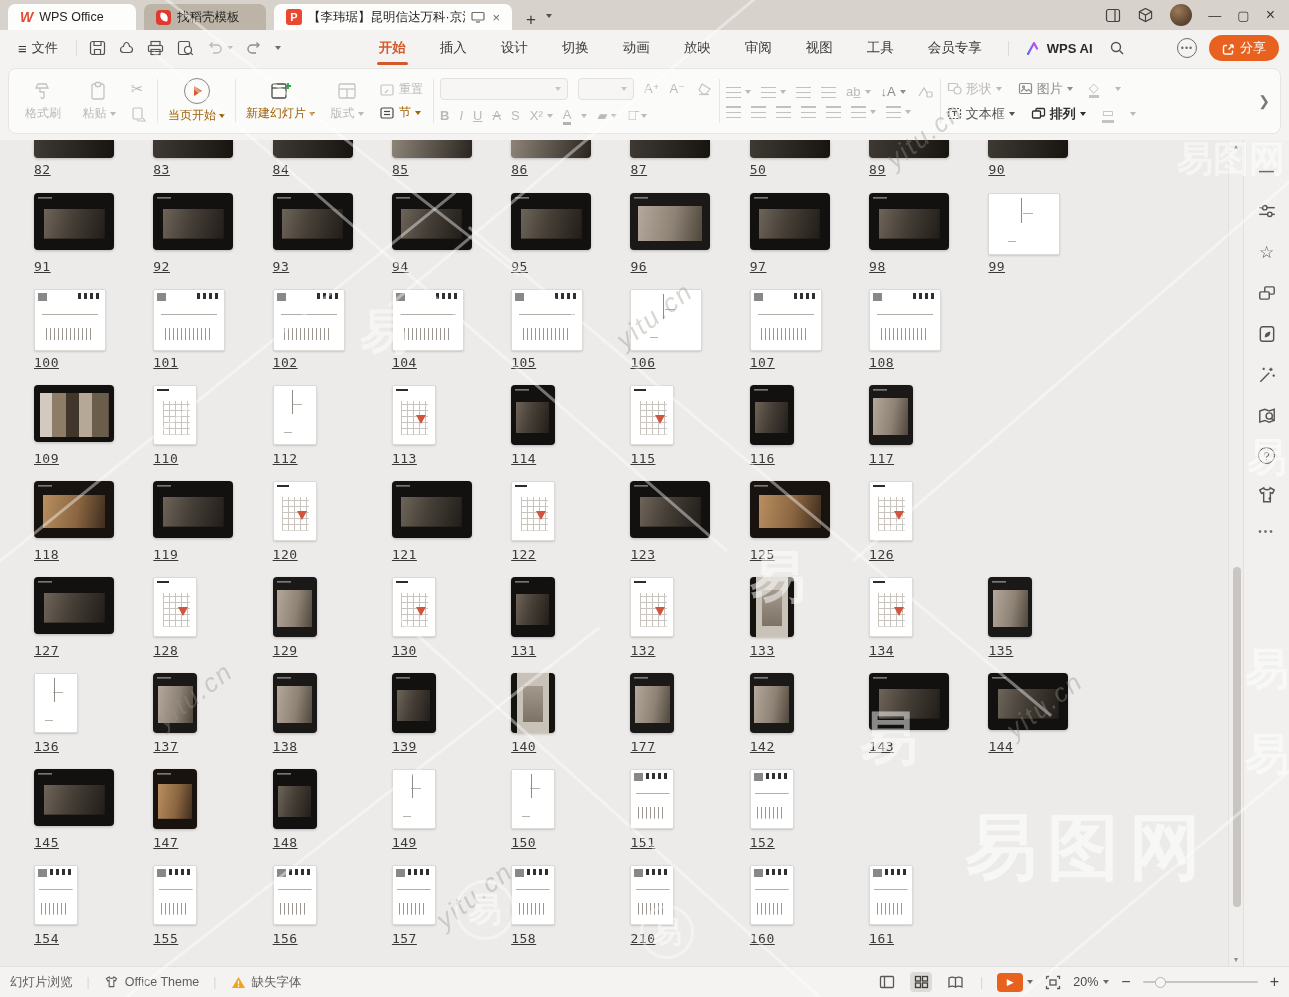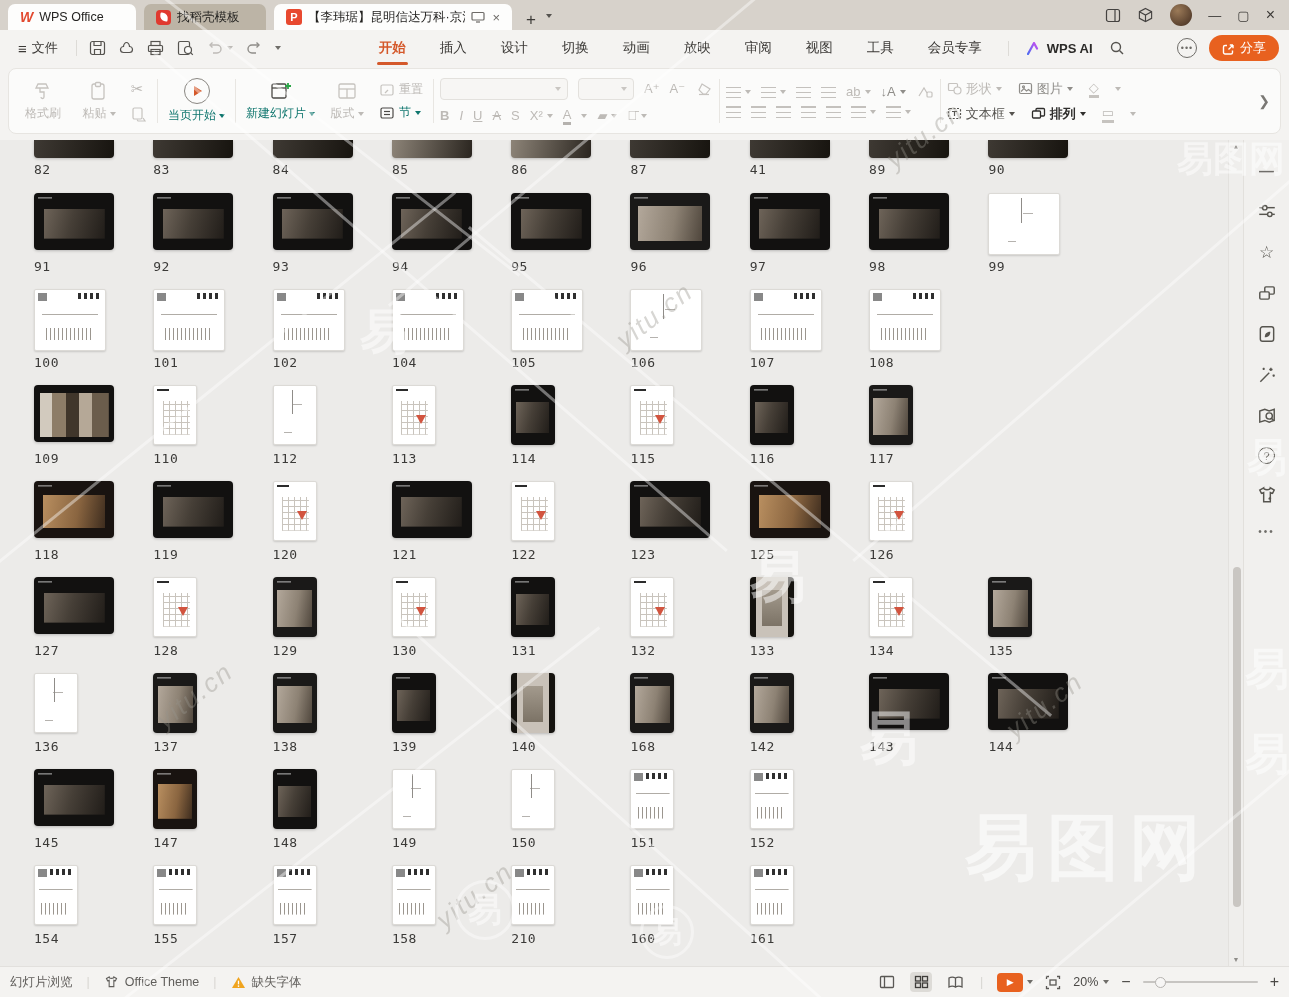--- a/index.html
+++ b/index.html
@@ -40,42 +40,42 @@
   .circlemore { width:20px; height:20px; border-radius:50%; border:1.3px solid #6f6d69; color:#6f6d69; font-size:9px; letter-spacing:1px; display:flex; align-items:center; justify-content:center; }
 
   
   .ribbon { height:74px; background:#f4f3f1; padding:2px 8px 4px; position:relative; z-index:4; }
   .rpanel { height:66px; background:#fbfbfa; border:1px solid #e7e5e1; border-radius:8px; display:flex; align-items:stretch; padding:4px 6px; }
   .vsep { width:1px; background:#e8e6e2; margin:6px 6px; }
   .rgroup { display:flex; align-items:center; gap:8px; padding:0 4px; }
   .bigbtn { display:flex; flex-direction:column; align-items:center; justify-content:center; gap:3px; min-width:48px; font-size:12px; }
   .bigbtn .lbl { display:flex; align-items:center; gap:3px; }
   .dis { color:#bdbab6 !important; }
-  .en { color:#0f766e; }
+  .en { color:#a16207; }
   .minicol { display:flex; flex-direction:column; gap:8px; font-size:13px; }
   .stack { display:flex; flex-direction:column; gap:6px; font-size:12px; }
   .inline { display:flex; align-items:center; gap:4px; }
   .combo { width:128px; height:22px; border:1px solid #e3e1dd; border-radius:4px; background:#f7f6f4; display:flex; align-items:center; justify-content:flex-end; padding:0 6px; color:#c9c6c2; }
   .combo.small { width:56px; }
   .fontrow, .pararow { display:flex; align-items:center; gap:10px; }
   .fontcol { display:flex; flex-direction:column; gap:7px; justify-content:center; }
   .glyph { font-size:13px; color:#bdbab6; }
   .glyph b { font-weight:bold; }
   .lnic { display:inline-block; width:15px; height:12px; background:repeating-linear-gradient(0deg,#c4c1bd 0 1.5px,rgba(0,0,0,0) 1.5px 5px); }
   .playcirc { width:26px; height:26px; border-radius:50%; border:1.6px solid #8a8782; position:relative; }
   .playcirc::after { content:""; position:absolute; left:9px; top:7px; border-left:8px solid #d4582a; border-top:5px solid transparent; border-bottom:5px solid transparent; }
   .rchev { align-self:center; margin-left:auto; color:#7a7874; font-size:14px; padding:0 4px; }
 
   svg.ic { display:block; }
 
   
   .main { display:flex; height:826px; position:relative; z-index:1; }
   .canvas { flex:1; position:relative; background:#ecebe9; overflow:hidden; }
   .grid { position:absolute; left:34px; top:0; }
-  .row { display:flex; height:96px; }
+  .row { display:flex; height:96px;text-decoration:underline; }
   .row.clipped { height:53px; }
   .cell { width:119.3px; flex:none; }
   .thumbwrap { height:64px; display:flex; align-items:flex-start; }
   .clipped .thumbwrap { height:20px; }
   .num { margin-top:2px; font-family:"DejaVu Sans Mono","Liberation Mono",monospace; font-size:13px; color:#3b3a38; letter-spacing:.5px; }
 
   .thumb { position:relative; border-radius:4px; box-shadow:0 1px 3px rgba(0,0,0,.22); background-repeat:no-repeat; background-color:#121110; }
   .a-w { width:80px; height:57px; }
   .a-p { width:44px; height:60px; }
   .a-s { width:72px; height:62px; }
@@ -490,21 +490,21 @@
             <div class="cell">
               <div class="thumbwrap">
                 <div class="thumb a-w k-dark"></div>
               </div>
               <div class="num">87</div>
             </div>
             <div class="cell">
               <div class="thumbwrap">
                 <div class="thumb a-w k-dark"></div>
               </div>
-              <div class="num">41</div>
+              <div class="num">50</div>
             </div>
             <div class="cell">
               <div class="thumbwrap">
                 <div class="thumb a-w k-dark"></div>
               </div>
               <div class="num">89</div>
             </div>
             <div class="cell">
               <div class="thumbwrap">
                 <div class="thumb a-w k-dark"></div>
@@ -802,21 +802,21 @@
             <div class="cell">
               <div class="thumbwrap">
                 <div class="thumb a-p k-light"></div>
               </div>
               <div class="num">140</div>
             </div>
             <div class="cell">
               <div class="thumbwrap">
                 <div class="thumb a-p k-gray"></div>
               </div>
-              <div class="num">168</div>
+              <div class="num">177</div>
             </div>
             <div class="cell">
               <div class="thumbwrap">
                 <div class="thumb a-p k-gray"></div>
               </div>
               <div class="num">142</div>
             </div>
             <div class="cell">
               <div class="thumbwrap">
                 <div class="thumb a-w k-dark"></div>
@@ -879,20 +879,26 @@
               <div class="thumbwrap">
                 <div class="thumb a-p k-elev pagey"></div>
               </div>
               <div class="num">154</div>
             </div>
             <div class="cell">
               <div class="thumbwrap">
                 <div class="thumb a-p k-elev pagey"></div>
               </div>
               <div class="num">155</div>
+            </div>
+            <div class="cell">
+              <div class="thumbwrap">
+                <div class="thumb a-p k-elev pagey"></div>
+              </div>
+              <div class="num">156</div>
             </div>
             <div class="cell">
               <div class="thumbwrap">
                 <div class="thumb a-p k-elev pagey"></div>
               </div>
               <div class="num">157</div>
             </div>
             <div class="cell">
               <div class="thumbwrap">
                 <div class="thumb a-p k-elev pagey"></div>

